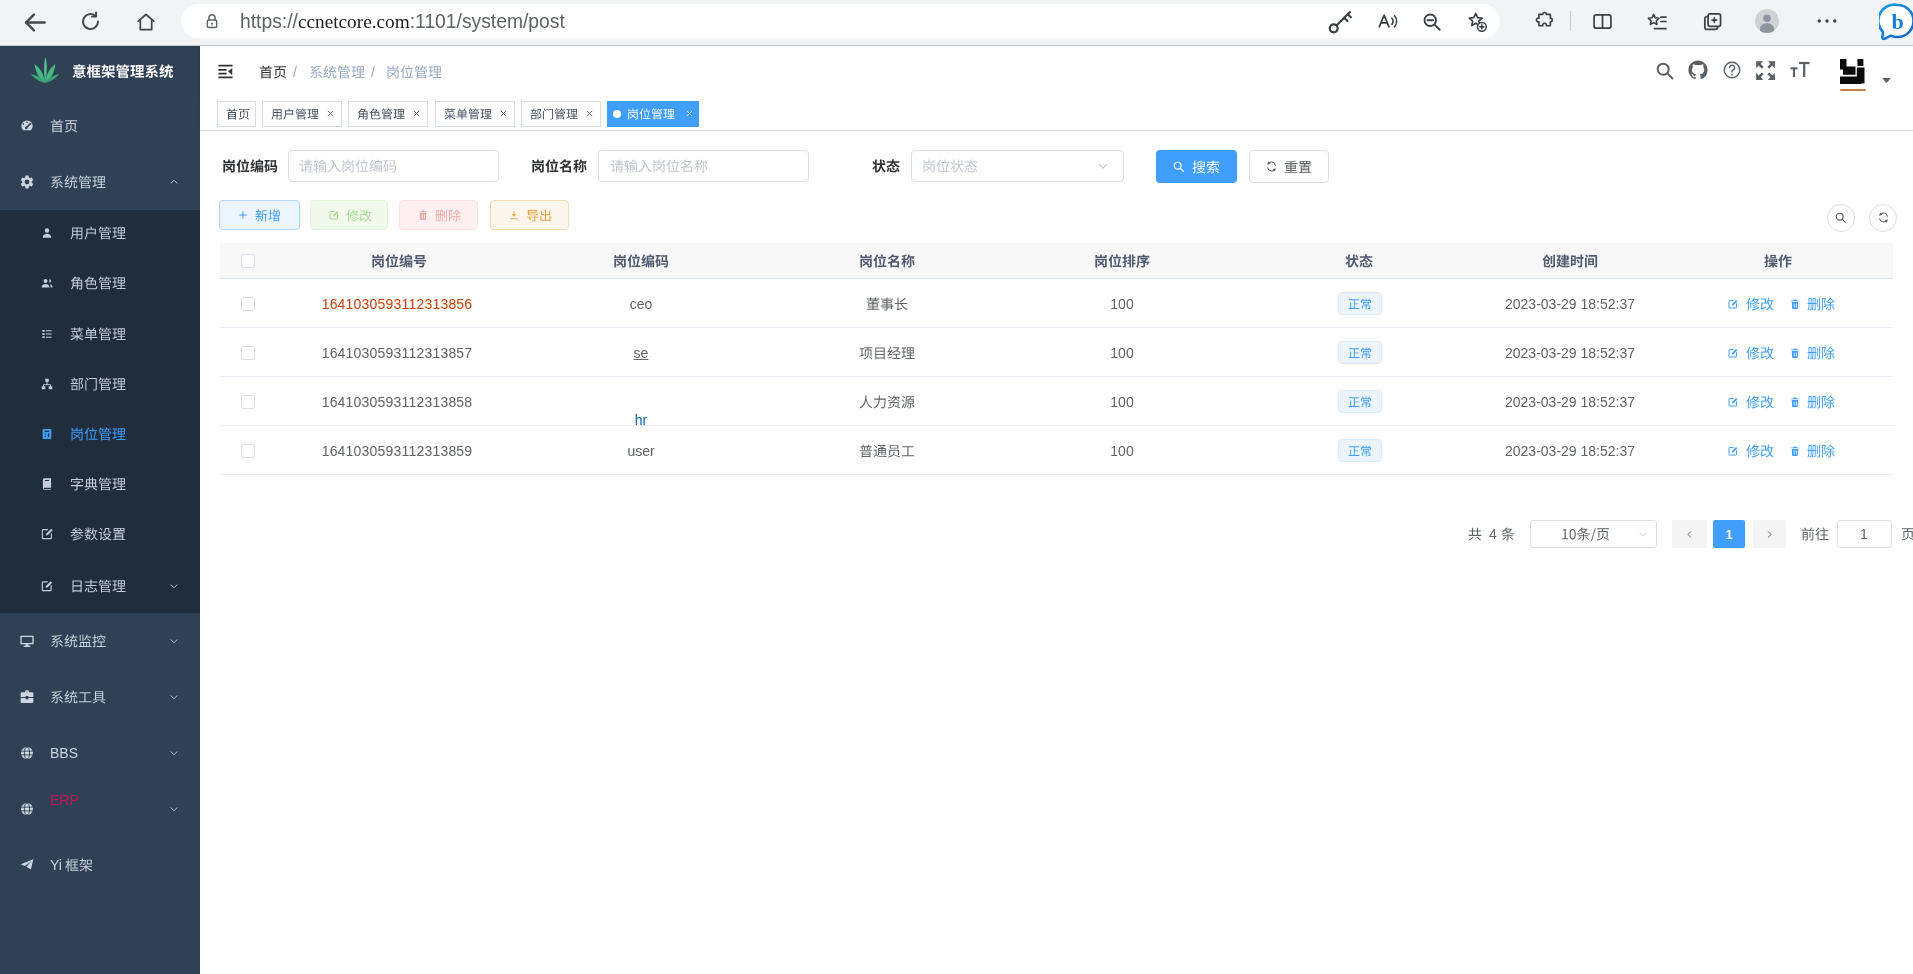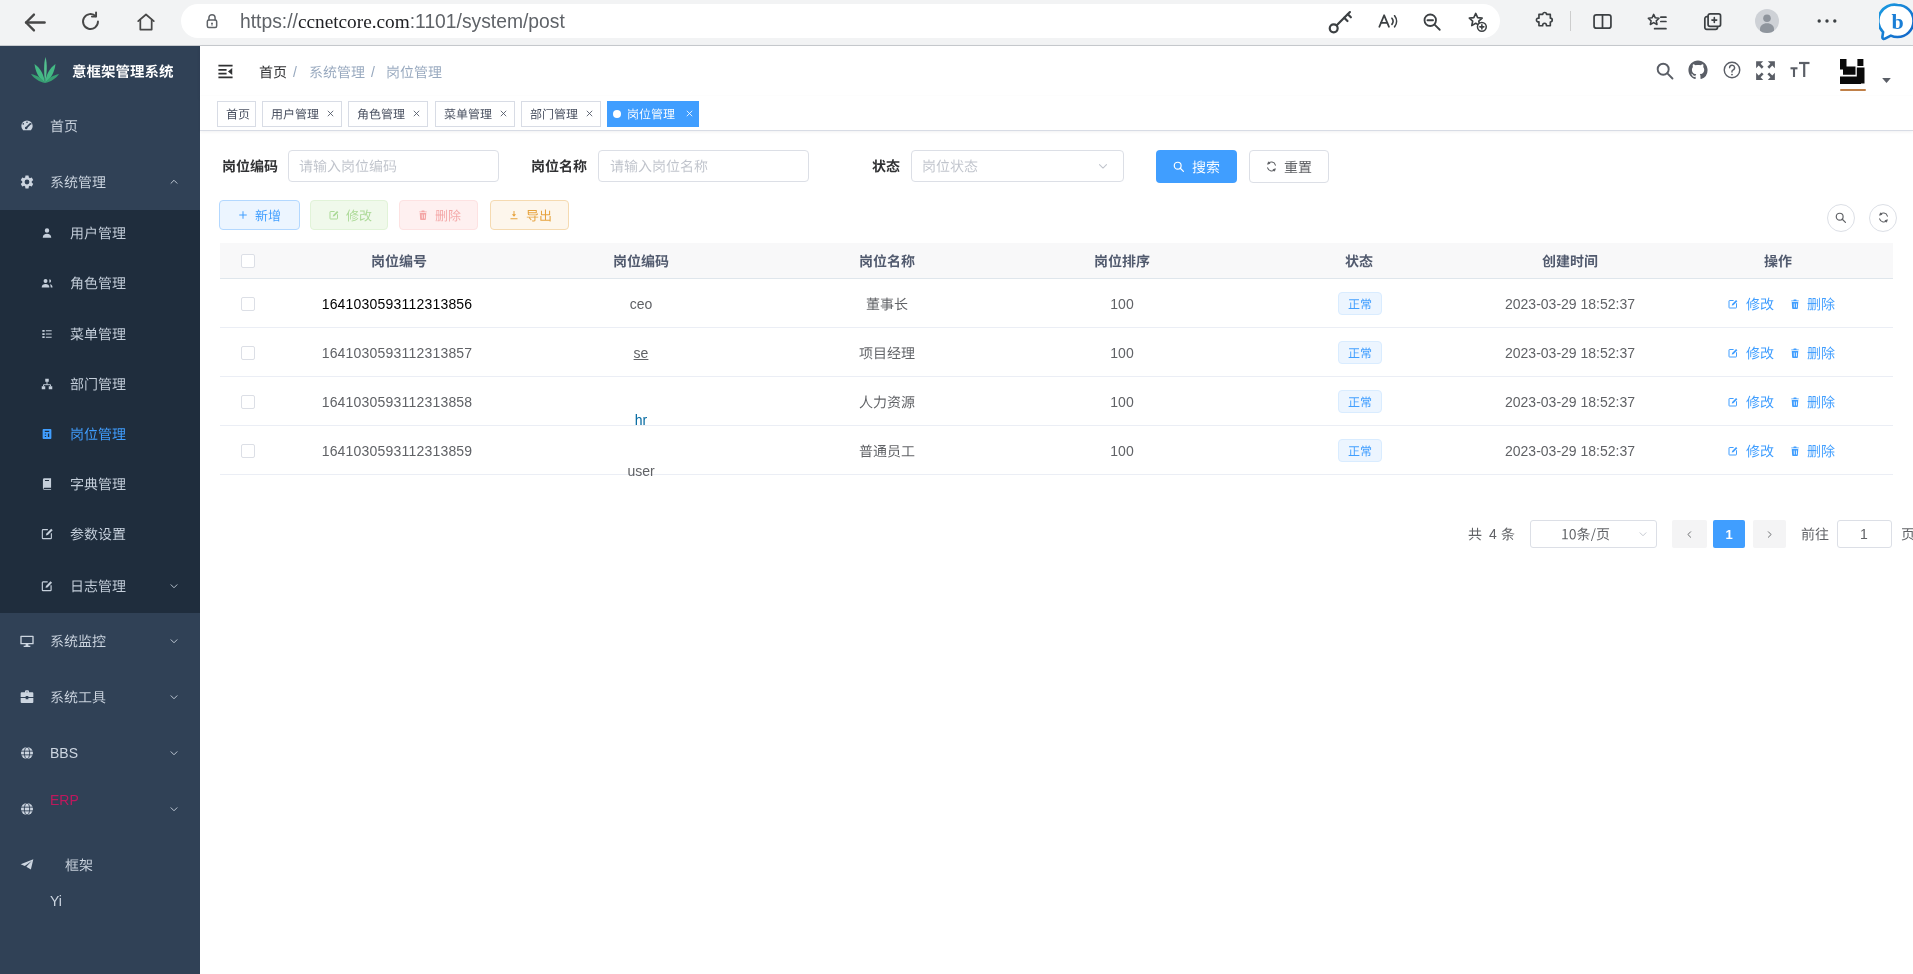--- a/index.html
+++ b/index.html
@@ -194,21 +194,21 @@
       <ellipse cx="12" cy="12" rx="4" ry="9" fill="none" stroke="#304156" stroke-width="1.4"></ellipse>
       <path d="M3 9.2h18M3 14.8h18" fill="none" stroke="#304156" stroke-width="1.4" stroke-linecap="butt" stroke-linejoin="round"></path>
     </svg></div>
 <div style="position:absolute;top:793px;font:400 14px 'Liberation Sans', sans-serif;color:#be185d;line-height:14px;white-space:pre;left:50.0px;">ERP</div>
 <div style="position:absolute;left:168.0px;top:803.0px;width:12px;height:12px;color:#ccd5e0;line-height:0;"><svg width="12" height="12" viewBox="0 0 24 24">
       <path d="M6 9.5l6 6 6-6" fill="none" stroke="currentColor" stroke-width="1.8" stroke-linecap="round" stroke-linejoin="round"></path>
     </svg></div>
 <div style="position:absolute;left:19.0px;top:857.0px;width:16px;height:16px;color:#ccd5e0;line-height:0;"><svg width="16" height="16" viewBox="0 0 24 24">
       <path d="M21.5 3.2L2.5 11l6.2 2.5L19 6l-8 8.5 6.8 4.3z" fill="currentColor"></path>
     </svg></div>
-<div style="position:absolute;top:894px;font:400 14px 'Liberation Sans', sans-serif;color:#ccd5e0;line-height:14px;white-space:pre;left:50.0px;">Yi</div>
+<div style="position:absolute;top:858.0px;font:400 14px 'Liberation Sans', sans-serif;color:#ccd5e0;line-height:14px;white-space:pre;left:50.0px;">Yi</div>
 <div style="position:absolute;left:65.0px;top:858.0px;line-height:0;"><svg width="28.0" height="14" viewBox="0 0 2000 1000">
       <path fill="#ccd5e0" d="M946 99H396V911H962V843H468V168H946ZM503 680V746H931V680H744V524H902V460H744V320H923V255H512V320H674V460H529V524H674V680ZM190 38V247H43V318H184C153 450 90 601 27 678C39 697 57 729 64 750C110 687 156 584 190 477V957H259V434C292 480 331 538 348 568L388 503C369 480 290 385 259 353V318H370V247H259V38Z M1631 187H1837V395H1631ZM1560 121V462H1912V121ZM1459 486V583H1061V650H1404C1317 748 1172 837 1039 881C1056 896 1078 924 1089 942C1221 892 1366 795 1459 684V961H1537V690C1630 797 1771 887 1906 934C1918 915 1940 886 1957 871C1818 831 1675 748 1589 650H1928V583H1537V486ZM1214 41C1213 78 1211 112 1208 145H1055V212H1199C1180 322 1137 405 1036 458C1052 470 1073 497 1083 514C1201 450 1250 347 1272 212H1412C1403 341 1393 392 1379 408C1371 416 1363 418 1350 417C1335 417 1300 417 1262 413C1273 431 1280 460 1282 480C1322 482 1361 482 1382 480C1407 478 1424 472 1440 455C1463 427 1474 356 1486 176C1487 166 1488 145 1488 145H1281C1284 112 1286 77 1288 41Z"></path>
     </svg></div>
 <div style="position:absolute;left:200px;top:46px;width:1713px;height:50px;background:#fff;border-bottom:1px solid #e9ecf0;box-shadow:0 1px 4px rgba(0,21,41,.08);box-sizing:content-box;"></div>
 <div style="position:absolute;left:216.5px;top:63.0px;width:17px;height:17px;color:#303133;line-height:0;"><svg width="17" height="17" viewBox="0 0 24 24">
       <path d="M2 2.5h20v2.5H2zM2 8.3h11.5v2.5H2zM2 13.7h11.5v2.5H2zM2 19h20v2.5H2zM21.5 7.2v9.6l-6-4.8z" fill="currentColor"></path>
     </svg></div>
 <div style="position:absolute;left:259.0px;top:64.5px;line-height:0;"><svg width="28.0" height="14" viewBox="0 0 2000 1000">
       <path fill="#303133" d="M243 568H755V670H243ZM243 507V408H755V507ZM243 730H755V836H243ZM228 65C259 98 294 144 313 178H54V248H456C450 278 442 312 433 341H168V960H243V903H755V960H833V341H512L546 248H949V178H696C725 143 757 101 785 60L702 38C681 80 643 138 611 178H345L389 155C370 122 331 72 294 36Z M1464 418V599C1464 706 1421 825 1050 899C1066 915 1087 944 1096 960C1485 876 1541 737 1541 600V418ZM1545 770C1661 824 1812 907 1885 963L1932 903C1854 848 1703 769 1589 719ZM1171 285V752H1248V355H1760V750H1839V285H1478C1497 250 1517 207 1535 165H1935V95H1074V165H1449C1437 204 1419 249 1403 285Z"></path>
     </svg></div>
@@ -392,21 +392,21 @@
       <path fill="#515a6e" d="M736 102C776 158 823 233 843 281L940 222C918 176 868 104 827 52ZM28 657 89 760C131 725 178 684 223 643V968H342V902C371 922 404 948 424 969C548 862 616 735 652 608C707 760 785 885 897 966C916 934 956 888 984 866C845 780 755 616 706 428H956V309H691V288V32H572V288V309H367V428H565C548 575 496 739 342 879V29H223V304C198 257 160 201 128 157L34 212C74 273 123 355 142 407L223 358V501C151 562 77 621 28 657Z M1375 488C1433 521 1506 572 1540 607L1651 539C1611 504 1536 456 1479 426ZM1263 636V807C1263 916 1299 949 1438 949C1467 949 1602 949 1632 949C1745 949 1780 913 1794 769C1762 762 1711 744 1686 726C1680 827 1672 842 1623 842C1589 842 1476 842 1450 842C1392 842 1382 838 1382 806V636ZM1404 624C1456 676 1518 748 1544 796L1643 734C1613 686 1549 617 1496 569ZM1740 651C1787 739 1836 856 1852 928L1966 888C1947 814 1894 702 1846 618ZM1130 628C1113 716 1080 814 1039 880L1147 935C1188 863 1218 753 1238 664ZM1442 20C1438 68 1433 114 1425 159H1047V269H1391C1344 376 1247 464 1036 518C1062 543 1091 589 1103 619C1352 548 1462 429 1515 286C1592 447 1709 553 1898 606C1915 572 1950 521 1977 496C1816 460 1705 382 1636 269H1956V159H1549C1557 114 1562 67 1566 20Z"></path>
     </svg></div>
 <div style="position:absolute;left:1542.0px;top:253.5px;line-height:0;"><svg width="56.0" height="14" viewBox="0 0 4000 1000">
       <path fill="#515a6e" d="M809 50V829C809 848 801 854 781 855C761 855 694 855 630 852C647 884 665 935 671 968C765 968 830 965 872 946C913 928 928 897 928 829V50ZM617 145V713H732V145ZM186 394H182C239 339 290 275 333 205C387 267 444 336 484 394ZM297 28C244 156 139 291 17 373C43 393 84 436 103 462L134 437V804C134 921 170 953 288 953C313 953 422 953 449 953C552 953 583 911 596 769C565 762 518 744 493 725C487 831 480 851 439 851C413 851 324 851 303 851C257 851 250 845 250 804V497H409C403 583 396 620 387 632C379 640 371 642 358 642C343 642 314 642 281 638C297 666 308 708 310 739C353 740 394 739 418 736C445 732 466 724 485 702C508 674 519 601 526 435V431L603 359C558 291 464 187 388 106L407 63Z M1388 105V195H1557V243H1334V332H1557V382H1383V473H1557V521H1377V605H1557V655H1338V746H1557V814H1671V746H1936V655H1671V605H1904V521H1671V473H1893V332H1948V243H1893V105H1671V31H1557V105ZM1671 332H1787V382H1671ZM1671 243V195H1787V243ZM1091 520C1091 507 1123 487 1146 475H1231C1222 540 1209 599 1192 650C1174 617 1157 578 1144 532L1056 562C1080 642 1110 707 1145 758C1113 814 1073 858 1025 891C1050 906 1094 947 1111 970C1154 938 1191 896 1223 844C1327 929 1463 950 1632 950H1927C1934 918 1953 865 1970 841C1901 843 1693 843 1636 843C1488 842 1363 825 1271 747C1310 651 1336 530 1349 384L1282 368L1261 371H1227C1271 296 1316 208 1354 118L1282 70L1245 85H1056V190H1202C1168 270 1130 338 1114 361C1093 395 1065 422 1044 428C1059 451 1083 497 1091 520Z M2459 452C2507 525 2572 624 2601 682L2708 620C2675 563 2607 469 2558 400ZM2299 495V677H2178V495ZM2299 390H2178V216H2299ZM2066 109V864H2178V784H2411V109ZM2747 37V215H2448V334H2747V809C2747 829 2739 836 2717 836C2695 836 2621 836 2551 833C2569 867 2588 921 2593 954C2693 955 2764 952 2808 933C2853 914 2869 882 2869 810V334H2971V215H2869V37Z M3071 271V968H3195V271ZM3085 95C3131 143 3182 209 3203 253L3304 188C3281 143 3226 81 3180 37ZM3404 598H3597V694H3404ZM3404 407H3597V502H3404ZM3297 311V790H3709V311ZM3339 80V192H3814V840C3814 852 3810 857 3797 857C3786 857 3748 858 3717 856C3731 885 3746 932 3751 963C3814 963 3861 961 3895 943C3928 924 3938 896 3938 840V80Z"></path>
     </svg></div>
 <div style="position:absolute;left:1764.0px;top:253.5px;line-height:0;"><svg width="28.0" height="14" viewBox="0 0 2000 1000">
       <path fill="#515a6e" d="M556 151H738V217H556ZM454 68V301H847V68ZM453 417H535V491H453ZM760 417H846V491H760ZM135 30V220H38V330H135V510L24 542L52 658L135 630V838C135 849 132 853 121 853C112 853 84 853 57 852C70 882 84 929 87 959C143 959 182 955 210 936C239 919 247 889 247 837V591L339 558L320 452L247 476V330H331V220H247V30ZM350 633V730H535C469 788 373 837 276 862C300 885 333 928 350 955C439 925 524 874 592 811V971H706V807C762 867 832 917 903 947C920 919 954 877 979 856C898 831 815 784 758 730H959V633H706V573H943V335H669V568H629V335H363V573H592V633Z M1516 40C1470 184 1391 329 1302 419C1328 438 1375 481 1394 503C1440 451 1485 383 1526 308H1563V969H1687V747H1960V635H1687V522H1947V413H1687V308H1972V194H1582C1600 153 1617 111 1631 70ZM1251 34C1200 177 1113 320 1022 410C1043 440 1077 509 1088 538C1109 516 1130 492 1150 466V968H1271V280C1308 212 1341 141 1367 71Z"></path>
     </svg></div>
 <div style="position:absolute;left:220px;top:279px;width:1673px;height:49px;border-bottom:1px solid #ebeef5;box-sizing:border-box;"></div>
 <div style="position:absolute;left:240.5px;top:296.5px;width:14px;height:14px;border:1px solid #dcdfe6;border-radius:2px;box-sizing:border-box;background:#fff;"></div>
-<div style="position:absolute;top:296.5px;font:400 14px 'Liberation Sans', sans-serif;color:#000000;line-height:14px;white-space:pre;letter-spacing:0.2px;left:397.0px;transform:translateX(-50%);">1641030593112313856</div>
+<div style="position:absolute;top:296.5px;font:400 14px 'Liberation Sans', sans-serif;color:#c2410c;line-height:14px;white-space:pre;letter-spacing:0.2px;left:397.0px;transform:translateX(-50%);">1641030593112313856</div>
 <div style="position:absolute;top:296.5px;font:400 14px 'Liberation Sans', sans-serif;color:#606266;line-height:14px;white-space:pre;left:641.0px;transform:translateX(-50%);">ceo</div>
 <div style="position:absolute;left:866.0px;top:296.5px;line-height:0;"><svg width="42.0" height="14" viewBox="0 0 3000 1000">
       <path fill="#606266" d="M810 215C651 236 365 248 125 251C130 264 137 286 138 301C241 301 351 298 459 293V346H60V401H459V450H160V704H459V757H129V810H459V872H53V929H947V872H533V810H875V757H533V704H843V450H533V401H942V346H533V290C653 284 766 275 856 263ZM231 598H459V658H231ZM533 598H770V658H533ZM231 496H459V555H231ZM533 496H770V555H533ZM629 40V108H366V40H294V108H59V170H294V230H366V170H629V225H703V170H941V108H703V40Z M1134 749V808H1459V876C1459 894 1453 899 1434 900C1417 901 1356 902 1296 900C1306 917 1319 945 1323 963C1407 963 1459 962 1490 951C1521 940 1535 922 1535 876V808H1775V852H1851V674H1955V614H1851V489H1535V418H1835V241H1535V182H1935V120H1535V40H1459V120H1067V182H1459V241H1172V418H1459V489H1143V544H1459V614H1048V674H1459V749ZM1244 294H1459V365H1244ZM1535 294H1759V365H1535ZM1535 544H1775V614H1535ZM1535 674H1775V749H1535Z M2769 62C2682 166 2536 261 2395 319C2414 333 2444 363 2458 380C2593 313 2745 209 2844 94ZM2056 431V506H2248V825C2248 865 2225 880 2207 887C2219 903 2233 936 2238 954C2262 939 2300 927 2574 853C2570 837 2567 805 2567 783L2326 842V506H2483C2564 713 2706 861 2914 931C2925 908 2949 877 2967 860C2775 805 2635 678 2561 506H2944V431H2326V45H2248V431Z"></path>
     </svg></div>
 <div style="position:absolute;top:296.5px;font:400 14px 'Liberation Sans', sans-serif;color:#606266;line-height:14px;white-space:pre;left:1122.0px;transform:translateX(-50%);">100</div>
 <div style="position:absolute;left:1338px;top:292.0px;width:44px;height:23px;background:#ecf5ff;border:1px solid #d9ecff;border-radius:4px;box-sizing:border-box;"></div>
 <div style="position:absolute;left:1348.0px;top:297.5px;line-height:0;"><svg width="24.0" height="12" viewBox="0 0 2000 1000">
       <path fill="#409eff" d="M188 370V842H52V915H950V842H565V527H878V454H565V187H917V113H90V187H486V842H265V370Z M1313 389H1692V487H1313ZM1152 627V915H1227V695H1474V960H1551V695H1784V836C1784 848 1780 851 1764 853C1748 853 1695 853 1635 851C1645 871 1657 899 1661 919C1739 919 1789 919 1821 908C1852 897 1860 876 1860 837V627H1551V544H1768V332H1241V544H1474V627ZM1168 77C1198 111 1231 161 1247 195H1086V410H1158V261H1847V410H1921V195H1544V39H1468V195H1259L1320 166C1303 134 1268 85 1236 49ZM1763 48C1743 84 1706 137 1678 170L1740 195C1769 165 1807 119 1841 75Z"></path>
     </svg></div>
 <div style="position:absolute;top:296.5px;font:400 14px 'Liberation Sans', sans-serif;color:#606266;line-height:14px;white-space:pre;left:1570.0px;transform:translateX(-50%);">2023-03-29 18:52:37</div>
@@ -471,21 +471,21 @@
     </svg></div>
 <div style="position:absolute;left:1788.5px;top:395.5px;width:12px;height:12px;color:#409eff;line-height:0;"><svg width="12" height="12" viewBox="0 0 24 24">
       <path d="M9.5 3h5l.7 1.8h4.3v1.9H4.5V4.8h4.3zM5.5 8h13l-.8 12.3a1.6 1.6 0 0 1-1.6 1.5H7.9a1.6 1.6 0 0 1-1.6-1.5zm4 2.8l.3 8h1.6l-.3-8zm4.9 0l-.3 8h1.6l.3-8z" fill="currentColor"></path>
     </svg></div>
 <div style="position:absolute;left:1807.0px;top:394.5px;line-height:0;"><svg width="28.0" height="14" viewBox="0 0 2000 1000">
       <path fill="#409eff" d="M709 151V716H770V151ZM854 57V875C854 890 849 894 836 894C823 894 781 895 733 893C743 912 753 942 755 960C819 960 860 958 885 947C910 936 920 916 920 875V57ZM44 430V499H108V549C108 673 103 821 39 923C55 930 82 949 94 961C162 853 171 681 171 548V499H264V868C264 879 260 883 250 883C239 883 207 884 171 883C180 900 188 931 190 949C243 949 277 947 298 935C320 924 327 903 327 869V499H397V506C397 638 393 809 337 926C352 933 380 949 392 959C452 836 460 645 460 505V499H553V868C553 880 549 883 539 884C528 884 496 884 460 883C469 901 477 931 479 949C533 949 566 947 587 936C609 924 616 904 616 869V499H668V430H616V72H397V430H327V72H108V430ZM171 139H264V430H171ZM460 139H553V430H460Z M1474 659C1440 731 1389 806 1336 858C1353 868 1382 888 1394 899C1445 844 1502 758 1541 678ZM1764 680C1817 744 1879 833 1907 890L1967 855C1938 799 1877 714 1820 651ZM1078 80V957H1145V148H1274C1250 215 1219 304 1189 375C1266 454 1285 522 1285 577C1285 609 1279 636 1262 647C1254 654 1243 656 1229 657C1213 658 1191 658 1167 655C1178 675 1184 703 1185 722C1209 723 1236 723 1257 721C1278 718 1297 712 1311 701C1340 681 1352 639 1352 584C1351 522 1333 450 1256 367C1292 288 1331 189 1362 106L1314 77L1303 80ZM1371 535V604H1634V873C1634 886 1630 891 1614 891C1600 892 1551 892 1495 890C1507 910 1517 939 1521 959C1593 959 1639 958 1668 946C1697 935 1706 914 1706 873V604H1954V535H1706V413H1860V347H1465V413H1634V535ZM1661 33C1595 153 1470 269 1344 334C1362 348 1383 371 1394 388C1493 331 1590 246 1664 150C1749 256 1835 323 1924 379C1935 358 1957 334 1975 319C1882 269 1789 202 1702 96L1725 58Z"></path>
     </svg></div>
 <div style="position:absolute;left:220px;top:426px;width:1673px;height:49px;border-bottom:1px solid #ebeef5;box-sizing:border-box;"></div>
 <div style="position:absolute;left:240.5px;top:443.5px;width:14px;height:14px;border:1px solid #dcdfe6;border-radius:2px;box-sizing:border-box;background:#fff;"></div>
 <div style="position:absolute;top:443.5px;font:400 14px 'Liberation Sans', sans-serif;color:#606266;line-height:14px;white-space:pre;letter-spacing:0.2px;left:397.0px;transform:translateX(-50%);">1641030593112313859</div>
-<div style="position:absolute;top:443.5px;font:400 14px 'Liberation Sans', sans-serif;color:#606266;line-height:14px;white-space:pre;left:641.0px;transform:translateX(-50%);margin-top:20px;">user</div>
+<div style="position:absolute;top:443.5px;font:400 14px 'Liberation Sans', sans-serif;color:#606266;line-height:14px;white-space:pre;left:641.0px;transform:translateX(-50%);">user</div>
 <div style="position:absolute;left:859.0px;top:443.5px;line-height:0;"><svg width="56.0" height="14" viewBox="0 0 4000 1000">
       <path fill="#606266" d="M154 261C187 306 219 369 231 411L296 384C284 342 251 281 215 237ZM777 233C758 281 721 349 694 391L752 412C781 372 816 312 845 256ZM691 38C675 74 645 125 620 161H330L371 143C358 112 329 69 299 38L234 64C259 92 284 131 298 161H108V225H363V421H52V484H950V421H633V225H901V161H701C722 132 745 96 765 62ZM434 225H561V421H434ZM262 763H741V864H262ZM262 704V606H741V704ZM189 546V959H262V924H741V955H818V546Z M1065 123C1124 175 1200 248 1235 295L1290 245C1253 199 1176 129 1117 80ZM1256 415H1043V486H1184V770C1140 788 1090 833 1039 888L1086 950C1137 882 1186 824 1220 824C1243 824 1277 858 1318 883C1388 925 1471 937 1595 937C1703 937 1878 932 1948 927C1949 907 1961 873 1969 854C1866 864 1714 872 1596 872C1485 872 1400 865 1333 824C1298 801 1276 783 1256 772ZM1364 77V136H1787C1746 167 1695 198 1645 222C1596 200 1544 179 1499 163L1451 206C1513 229 1586 261 1647 291H1363V809H1434V643H1603V805H1671V643H1845V734C1845 746 1841 750 1828 751C1816 751 1774 751 1726 750C1735 767 1744 792 1747 811C1814 811 1857 811 1883 800C1909 789 1917 771 1917 734V291H1786C1766 279 1741 266 1712 252C1787 213 1863 161 1917 109L1870 73L1855 77ZM1845 349V437H1671V349ZM1434 493H1603V584H1434ZM1434 437V349H1603V437ZM1845 493V584H1671V493Z M2268 150H2735V264H2268ZM2190 85V329H2817V85ZM2455 553V645C2455 724 2427 831 2066 902C2083 918 2106 947 2115 964C2489 880 2535 751 2535 646V553ZM2529 815C2651 857 2815 922 2898 964L2936 900C2850 859 2685 798 2566 760ZM2155 419V788H2232V489H2776V781H2856V419Z M3052 808V883H3951V808H3539V230H3900V153H3104V230H3456V808Z"></path>
     </svg></div>
 <div style="position:absolute;top:443.5px;font:400 14px 'Liberation Sans', sans-serif;color:#606266;line-height:14px;white-space:pre;left:1122.0px;transform:translateX(-50%);">100</div>
 <div style="position:absolute;left:1338px;top:439.0px;width:44px;height:23px;background:#ecf5ff;border:1px solid #d9ecff;border-radius:4px;box-sizing:border-box;"></div>
 <div style="position:absolute;left:1348.0px;top:444.5px;line-height:0;"><svg width="24.0" height="12" viewBox="0 0 2000 1000">
       <path fill="#409eff" d="M188 370V842H52V915H950V842H565V527H878V454H565V187H917V113H90V187H486V842H265V370Z M1313 389H1692V487H1313ZM1152 627V915H1227V695H1474V960H1551V695H1784V836C1784 848 1780 851 1764 853C1748 853 1695 853 1635 851C1645 871 1657 899 1661 919C1739 919 1789 919 1821 908C1852 897 1860 876 1860 837V627H1551V544H1768V332H1241V544H1474V627ZM1168 77C1198 111 1231 161 1247 195H1086V410H1158V261H1847V410H1921V195H1544V39H1468V195H1259L1320 166C1303 134 1268 85 1236 49ZM1763 48C1743 84 1706 137 1678 170L1740 195C1769 165 1807 119 1841 75Z"></path>
     </svg></div>
 <div style="position:absolute;top:443.5px;font:400 14px 'Liberation Sans', sans-serif;color:#606266;line-height:14px;white-space:pre;left:1570.0px;transform:translateX(-50%);">2023-03-29 18:52:37</div>
 <div style="position:absolute;left:1727.0px;top:444.5px;width:12px;height:12px;color:#409eff;line-height:0;"><svg width="12" height="12" viewBox="0 0 24 24">

